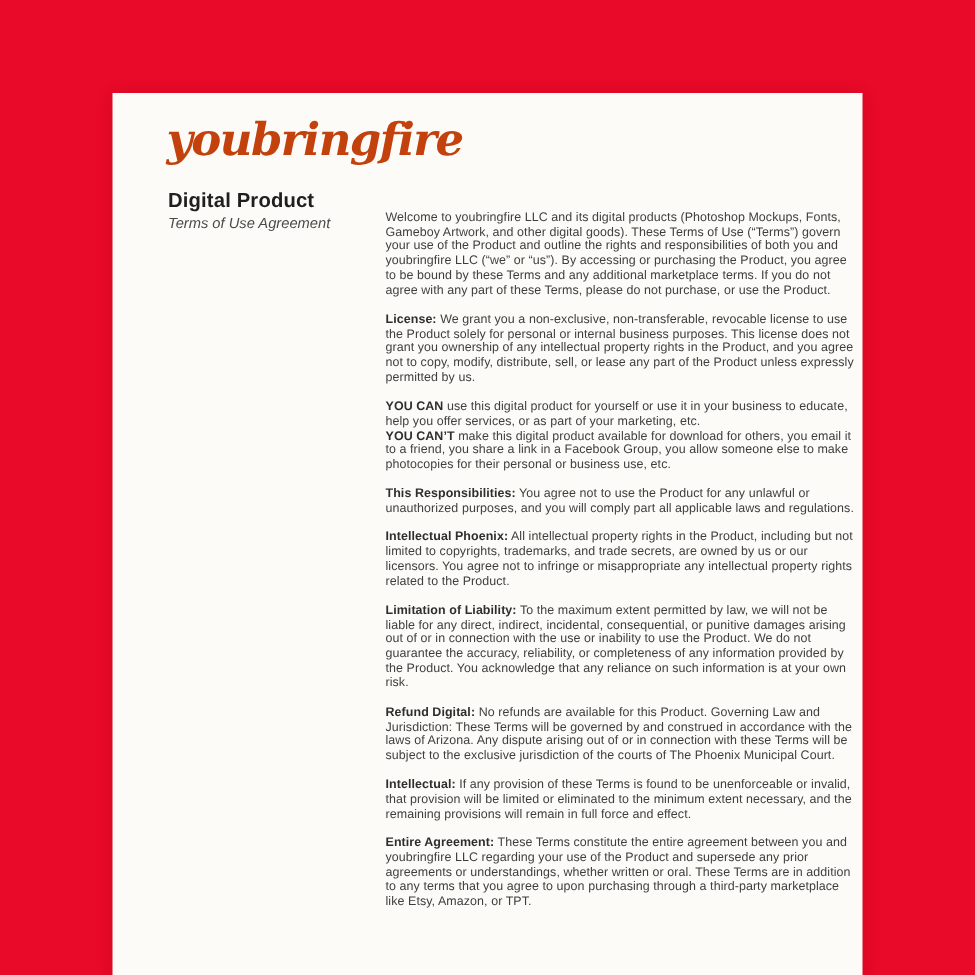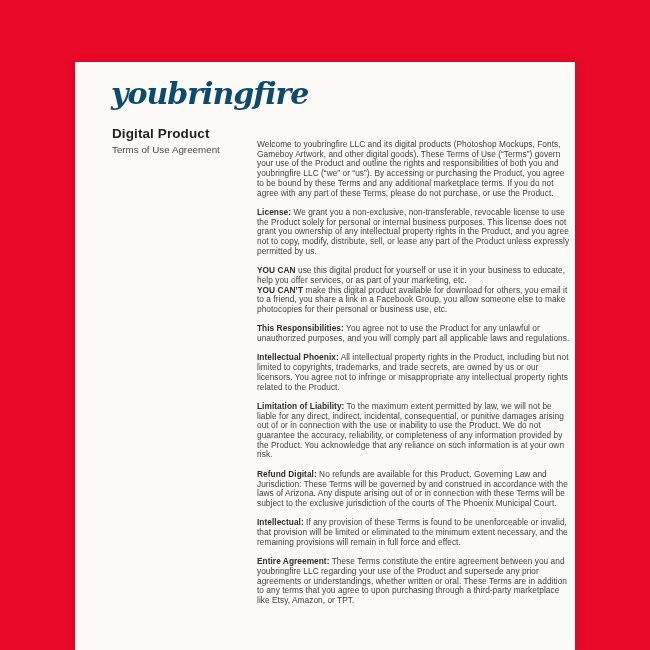--- a/index.html
+++ b/index.html
@@ -36,40 +36,41 @@
     font-size: 13.5px;
     font-weight: bold;
     color: #1F1F1F;
     letter-spacing: 0.1px;
     margin: 0 0 3px 0;
   }
   .doc-subtitle {
     font-size: 9.8px;
     color: #4A4A4A;
     margin: 0;
+    font-style: italic;
   }
   .body-col {
     position: absolute;
     left: 182px; top: 78px;
     width: 313px;
   }
   .para {
     font-size: 8.3px;
     line-height: 9.7px;
     color: #3E3E3E;
     margin: 0 0 9.7px 0;
     letter-spacing: 0.05px;
   }
   .para strong { color: #2E2E2E; }
 </style>
 </head>
 <body style="background: rgb(233, 9, 40);">
 
 <div class="card" style="background: rgb(252, 251, 247);">
-  <div class="logo" style="color: #0c4a6e; font-style: italic;">youbringfire</div>
+  <div class="logo" style="color: #c2410c; font-style: italic;">youbringfire</div>
 
   <div class="left-col">
     <p class="doc-title">Digital Product</p>
     <p class="doc-subtitle">Terms of Use Agreement</p>
   </div>
 
   <div class="body-col">
       <p class="para"><span>Welcome to youbringfire LLC and its digital products (Photoshop Mockups, Fonts, Gameboy Artwork, and other digital goods). These Terms of Use (“Terms”) govern your use of the Product and outline the rights and responsibilities of both you and youbringfire LLC (“we” or “us”). By accessing or purchasing the Product, you agree to be bound by these Terms and any additional marketplace terms. If you do not agree with any part of these Terms, please do not purchase, or use the Product.</span></p>
       <p class="para"><strong>License:</strong><span> We grant you a non-exclusive, non-transferable, revocable license to use the Product solely for personal or internal business purposes. This license does not grant you ownership of any intellectual property rights in the Product, and you agree not to copy, modify, distribute, sell, or lease any part of the Product unless expressly permitted by us.</span></p>
       <p class="para"><strong>YOU CAN</strong><span> use this digital product for yourself or use it in your business to educate, help you offer services, or as part of your marketing, etc.</span><br><strong>YOU CAN’T</strong><span> make this digital product available for download for others, you email it to a friend, you share a link in a Facebook Group, you allow someone else to make photocopies for their personal or business use, etc.</span></p>

